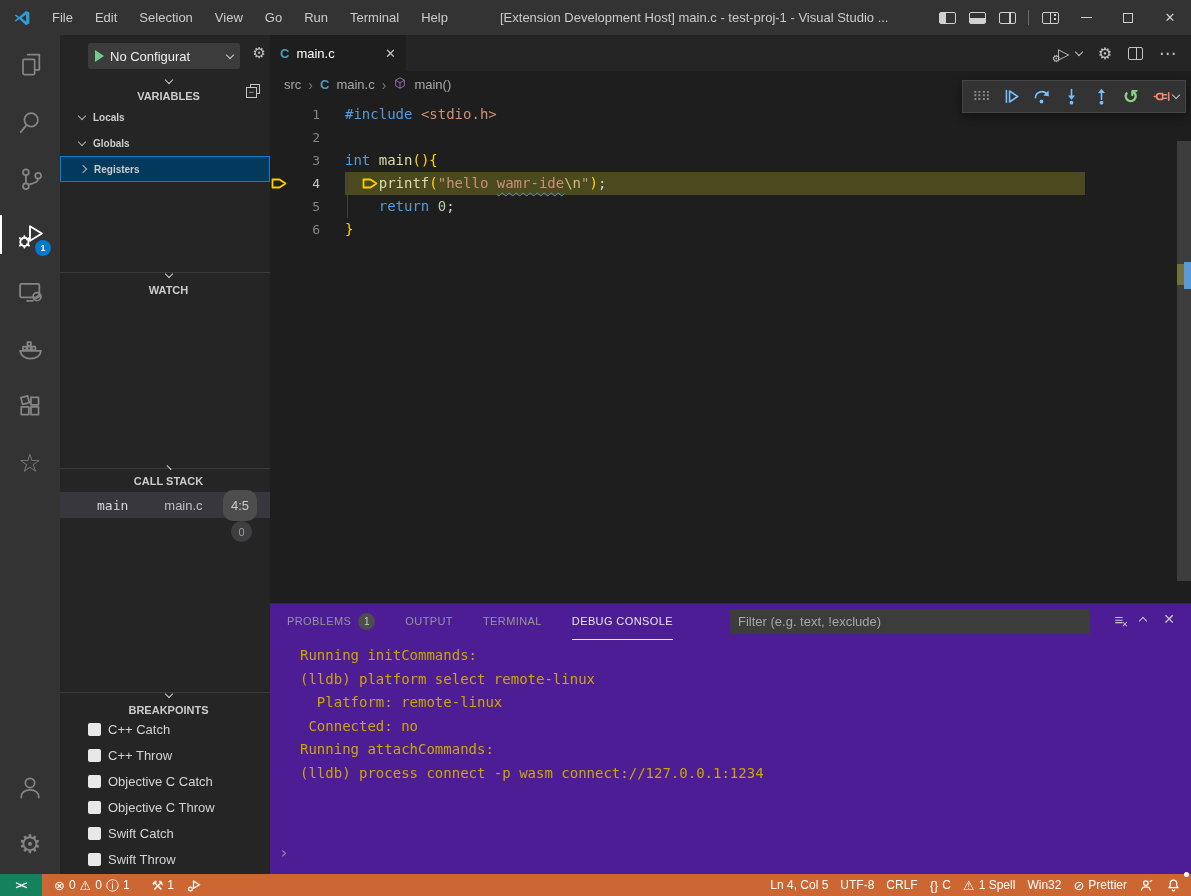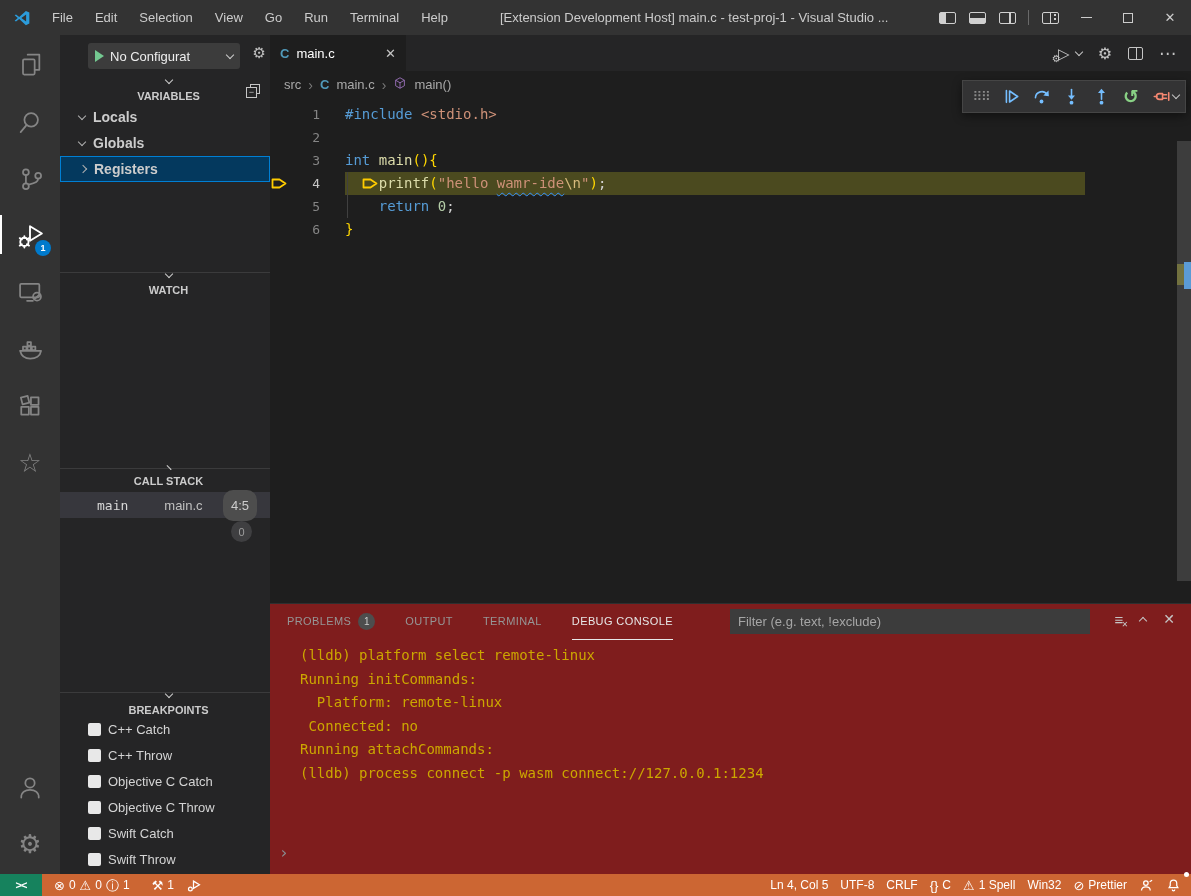--- a/index.html
+++ b/index.html
@@ -49,21 +49,21 @@
   .cv-right{transform:rotate(-45deg);}
   .cv-up{transform:rotate(-135deg);margin-top:3px;}
   .sec-head{position:absolute;left:0;right:0;height:22px;display:flex;align-items:center;gap:7px;padding-left:7px;
             font-size:11px;font-weight:bold;color:#cccccc;flex-direction:column;}
   .sec-head .cv{color:#cccccc;}
   .collapse-all{position:absolute;right:10px;top:4px;width:14px;height:14px;}
   .collapse-all::before{content:'';position:absolute;right:0;top:0;width:8px;height:8px;border:1px solid #c5c5c5;}
   .collapse-all::after{content:'\2212';position:absolute;left:0;bottom:0;width:9px;height:9px;border:1px solid #c5c5c5;
             background:#252526;font-size:9px;line-height:8px;text-align:center;color:#c5c5c5;font-weight:normal;}
   .tree-row{position:absolute;left:0;right:0;height:26px;display:flex;align-items:center;gap:8px;padding-left:19px;
-            font-size:14px;font-weight:bold;color:#cccccc;}
+            font-size:10px;font-weight:bold;color:#cccccc;}
   .tree-row .cv{color:#b0b0b0;}
   .tree-row.selected{background:var(--selected-row-bg);border:1px solid var(--selected-row-border);}
   .sec-div{position:absolute;left:0;right:0;height:1px;background:rgba(128,128,128,0.25);}
   .cs-status{margin-left:14px;font-size:11px;font-weight:bold;color:#c5c5c5;opacity:.9;}
   .cs-row{position:absolute;left:0;right:0;height:26px;background:#37373d;display:flex;align-items:center;}
   .cs-name{font-family:"DejaVu Sans Mono",monospace;font-size:13px;margin-left:37px;color:#d8d8d8;}
   .cs-file{margin-left:36px;color:#c0c0c0;}
   .cs-pos{margin-left:auto;margin-right:13px;background:#4d4d4d;border-radius:10px;padding:8px 8px;font-size:13px;color:#cccccc;}
   .zero-badge{position:absolute;right:18px;width:21px;height:21px;border-radius:50%;background:#3f3f41;
               color:#9d9d9d;font-size:11px;display:flex;align-items:center;justify-content:center;}
@@ -112,21 +112,21 @@
   .grip{color:#8a8a8a;font-size:13px;letter-spacing:-1px;}
   .restart-glyph{color:var(--restart-green);font-size:19px;font-weight:bold;line-height:1;}
   .dbg-chev{color:#c5c5c5;margin-left:-6px;}
   
   .scrollbar{position:absolute;right:0;top:36px;width:14px;bottom:0;}
   .sb-slider{position:absolute;left:0;right:0;top:70px;height:440px;background:rgba(121,121,121,.35);}
   .ov-olive{position:absolute;left:0;width:7px;top:123px;height:21px;background:#72713f;}
   .ov-blue{position:absolute;right:0;width:7px;top:121px;height:27px;background:#5b9bd5;}
 
   
-  .panel{position:absolute;left:270px;top:603px;right:0;bottom:22px;background:#7f1d1d;border-top:1px solid #2f2f30;}
+  .panel{position:absolute;left:270px;top:603px;right:0;bottom:22px;background:#4c1d95;border-top:1px solid #2f2f30;}
   .panel-tabs{position:absolute;left:17px;top:0;height:36px;display:flex;gap:30px;font-size:11px;letter-spacing:.4px;color:#969696;}
   .ptab{display:flex;align-items:center;gap:7px;border-bottom:1.5px solid transparent;padding-bottom:1px;}
   .ptab.active{color:#e7e7e7;border-bottom-color:#e7e7e7;}
   .pbadge{min-width:17px;height:17px;border-radius:9px;background:#4d4d4d;color:#cccccc;font-size:10px;
           display:flex;align-items:center;justify-content:center;letter-spacing:0;}
   .panel-filter{position:absolute;left:460px;top:5px;width:360px;height:25px;background:#3c3c3c;border:none;outline:none;
           color:#cccccc;font-size:13px;padding:0 8px;font-family:inherit;}
   .panel-filter::placeholder{color:#a6a6a6;}
   .panel-actions{position:absolute;right:16px;top:7px;display:flex;gap:17px;align-items:center;color:#c5c5c5;}
   .clear-all{position:relative;font-size:15px;line-height:1;}
@@ -475,21 +475,21 @@
       <div class="ptab active">
         <span>DEBUG CONSOLE</span>
       </div>
     </div>
     <input class="panel-filter" placeholder="Filter (e.g. text, !exclude)" style="">
     <div class="panel-actions">
       <span class="clear-all"><span>≡</span><i>✕</i></span>
       <i class="cv cv-up"></i>
       <span class="panel-close">✕</span>
     </div>
-    <div class="console"><div class="console-line">(lldb) platform select remote-linux</div><div class="console-line">Running initCommands:</div><div class="console-line">  Platform: remote-linux</div><div class="console-line"> Connected: no</div><div class="console-line">Running attachCommands:</div><div class="console-line">(lldb) process connect -p wasm connect://127.0.0.1:1234</div></div>
+    <div class="console"><div class="console-line">Running initCommands:</div><div class="console-line">(lldb) platform select remote-linux</div><div class="console-line">  Platform: remote-linux</div><div class="console-line"> Connected: no</div><div class="console-line">Running attachCommands:</div><div class="console-line">(lldb) process connect -p wasm connect://127.0.0.1:1234</div></div>
     <span class="console-prompt">›</span>
   </section>
 
   <footer class="statusbar">
     <div class="remote-badge">&gt;&lt;</div>
     <div class="sb-item" style="margin-left:6px;">
       <span class="ico">⊗</span>
       <span>0</span>
       <span class="ico">⚠</span>
       <span>0</span>

